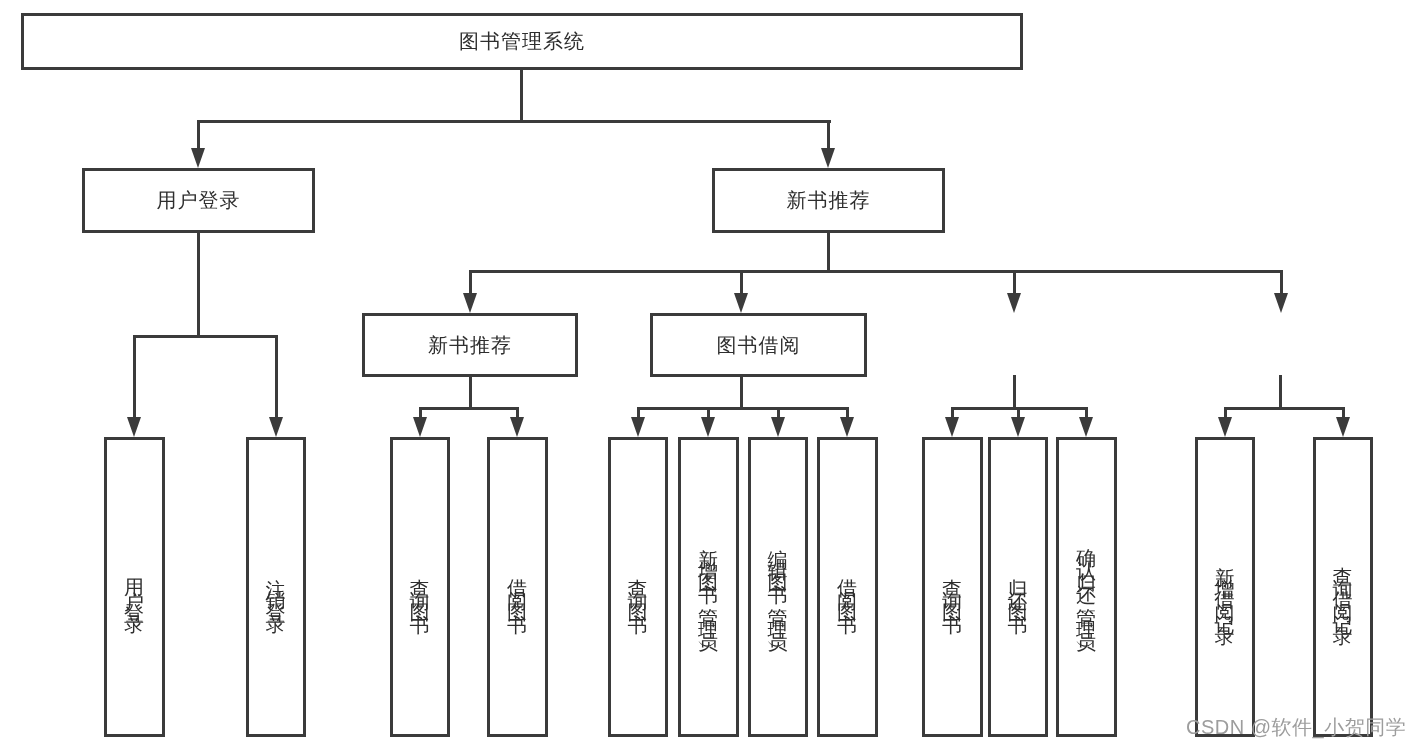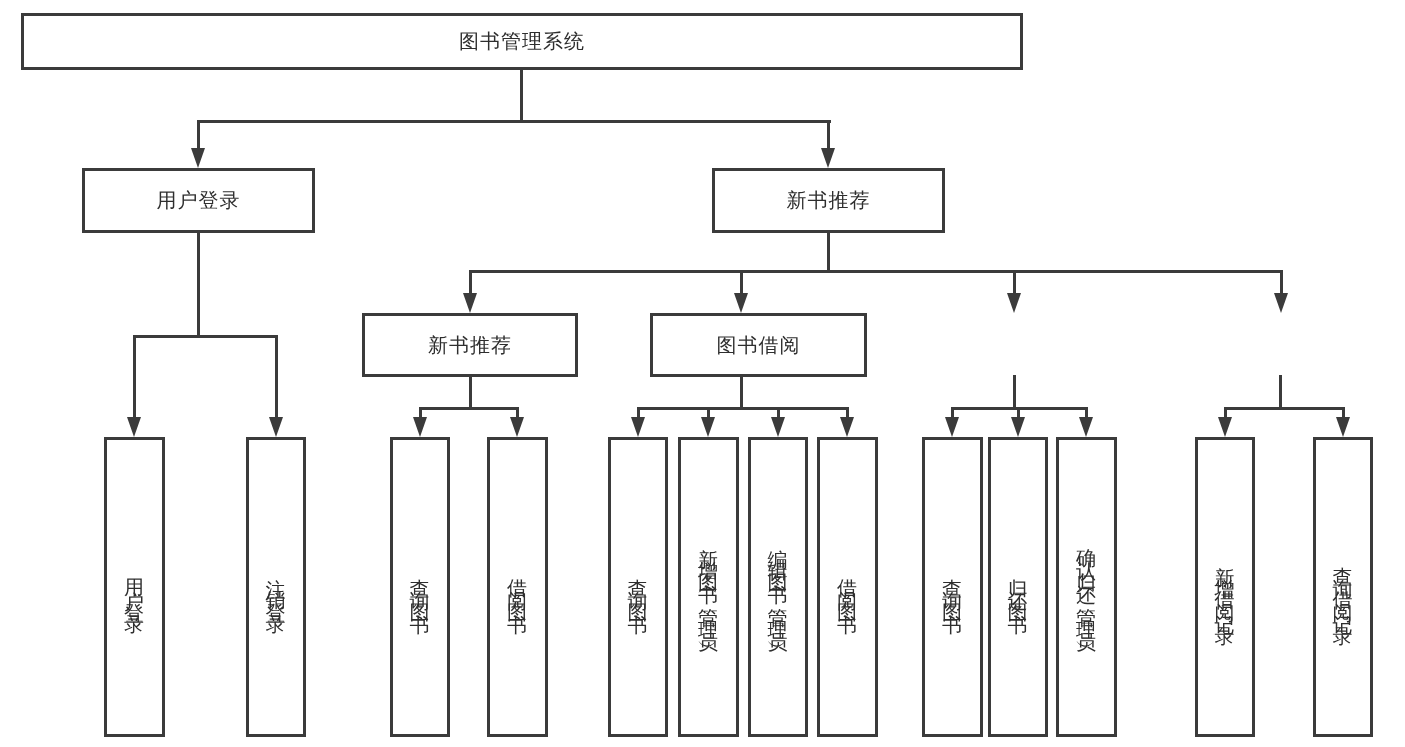--- a/index.html
+++ b/index.html
@@ -168,14 +168,15 @@
     <span class="vtext">确认归还（管理员）</span>
   </div>
 
   <div class="box leaf" style="left:1195px;width:60px">
     <span class="vtext">新增借阅记录</span>
   </div>
   <div class="box leaf" style="left:1313px;width:60px">
     <span class="vtext">查询借阅记录</span>
   </div>
 
+  <div class="watermark">CSDN @软件_小贺同学</div>
 
 </div>
 
 </body></html>

